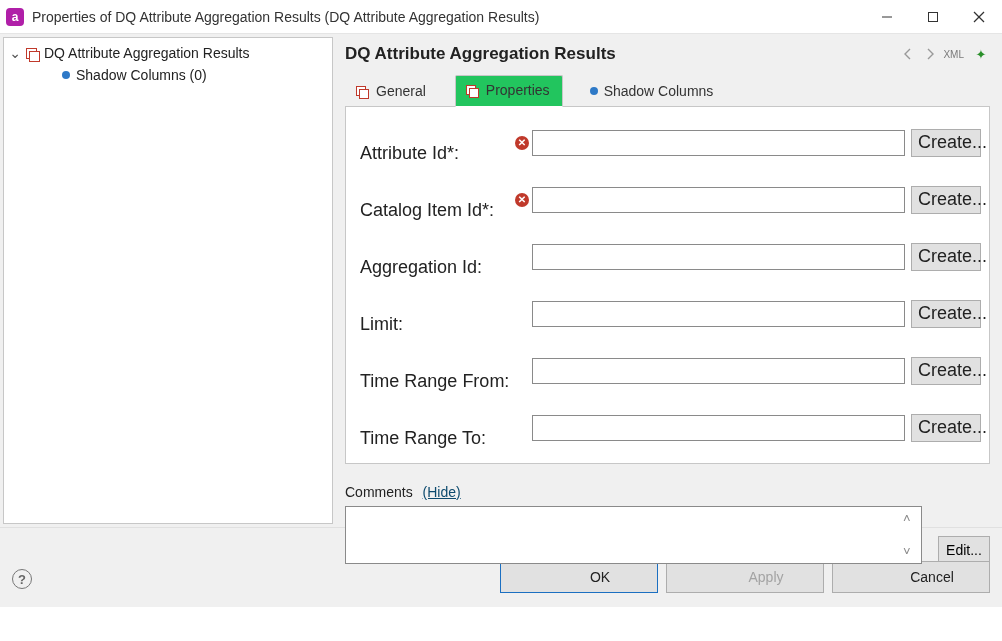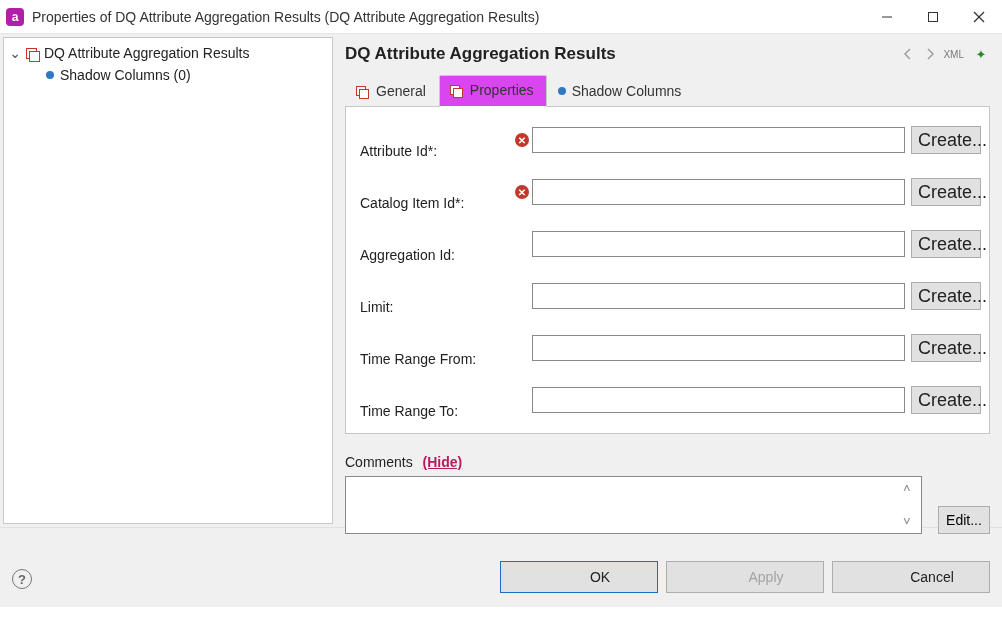--- a/index.html
+++ b/index.html
@@ -56,21 +56,21 @@
     padding: 4px 0;
     font-size: 14px;
   }
   .tree-row {
     display: flex;
     align-items: center;
     height: 22px;
     padding-left: 4px;
     gap: 4px;
   }
-  .tree-row.child { padding-left: 40px; }
+  .tree-row.child { padding-left: 56px; }
   .tree-exp {
     width: 14px; text-align: center; color: #555;
   }
   .node-icon-step {
     width: 14px; height: 14px; position: relative;
   }
   .node-icon-step::before {
     content: ""; position: absolute; left: 0; top: 2px;
     width: 9px; height: 9px; border: 1px solid #c0392b; background: #fff;
   }
@@ -100,36 +100,36 @@
     font-size: 17px;
     font-weight: 700;
     color: #222;
   }
   .panel-header .hicon { width: 18px; display:flex; align-items:center; justify-content:center; margin-left:4px; color:#666; }
   .panel-header .xml { font-family: "Segoe UI", sans-serif; font-size: 10px; color:#7a7a7a; margin: 0 4px; }
   .tabs {
     display: flex;
     margin-top: 10px;
     border-bottom: 1px solid #c7c7c7;
-    gap: 0;
+    gap: 16px;
   }
   .tab {
     display: flex;
     align-items: center;
     gap: 6px;
     padding: 6px 12px 8px 10px;
     border: 1px solid transparent;
     border-bottom: none;
     font-size: 14px;
     color: #333;
     position: relative;
     top: 1px;
   }
   .tab.active {
-    background: #d946ef;
+    background: #22c55e;
     border-color: #c7c7c7;
     border-bottom: 1px solid #fff;
     border-radius: 2px 2px 0 0;
     justify-content: flex-end;
   }
   .tab-dot {
     width: 8px; height: 8px; background: #2e79c7; border-radius: 50%;
   }
   .tab-step { width: 14px; height: 14px; position: relative; }
   .tab-step::before { content:""; position:absolute; left:0; top:2px; width:8px; height:8px; border:1px solid #c0392b; background:#fff; }
@@ -141,21 +141,21 @@
     padding: 14px 8px 14px 14px;
   }
   .field-row {
     display: flex;
     align-items: center;
     margin-bottom: 14px;
   }
   .field-row:last-child { margin-bottom: 0; }
   .field-label {
     width: 152px;
-    font-size: 14px;
+    font-size: 18px;
     color: #222;
     margin-top: 22px;
   }
   .err-slot {
     width: 20px; display:flex; align-items:center; justify-content:center;
   }
   .err-badge {
     width: 14px; height: 14px; border-radius: 50%;
     background: #c0392b; color: #fff; font-size: 10px; font-weight: bold;
     display:flex; align-items:center; justify-content:center;
@@ -172,21 +172,21 @@
   .create-btn {
     width: 70px; height: 28px;
     border: 1px solid #adadad;
     background: #e1e1e1;
     font-size: 18px;
     color: #222;
     cursor: pointer;
   }
   .comments-area { margin-top: 20px; }
   .comments-header { font-size: 14px; margin-bottom: 6px; }
-  .comments-header a { color: #be185d; text-decoration: underline; cursor: pointer; margin-left: 6px; font-weight: bold; }
+  .comments-header a { color: #0c4a6e; text-decoration: underline; cursor: pointer; margin-left: 6px; }
   .comments-row { display:flex; align-items: stretch; }
   .comments-box {
     flex: 1;
     height: 58px;
     border: 1px solid #8a8a8a;
     background: #fff;
     position: relative;
   }
   .comments-box .spin {
     position: absolute; right: 2px; width: 16px; display:flex; flex-direction:column; justify-content:space-between;

